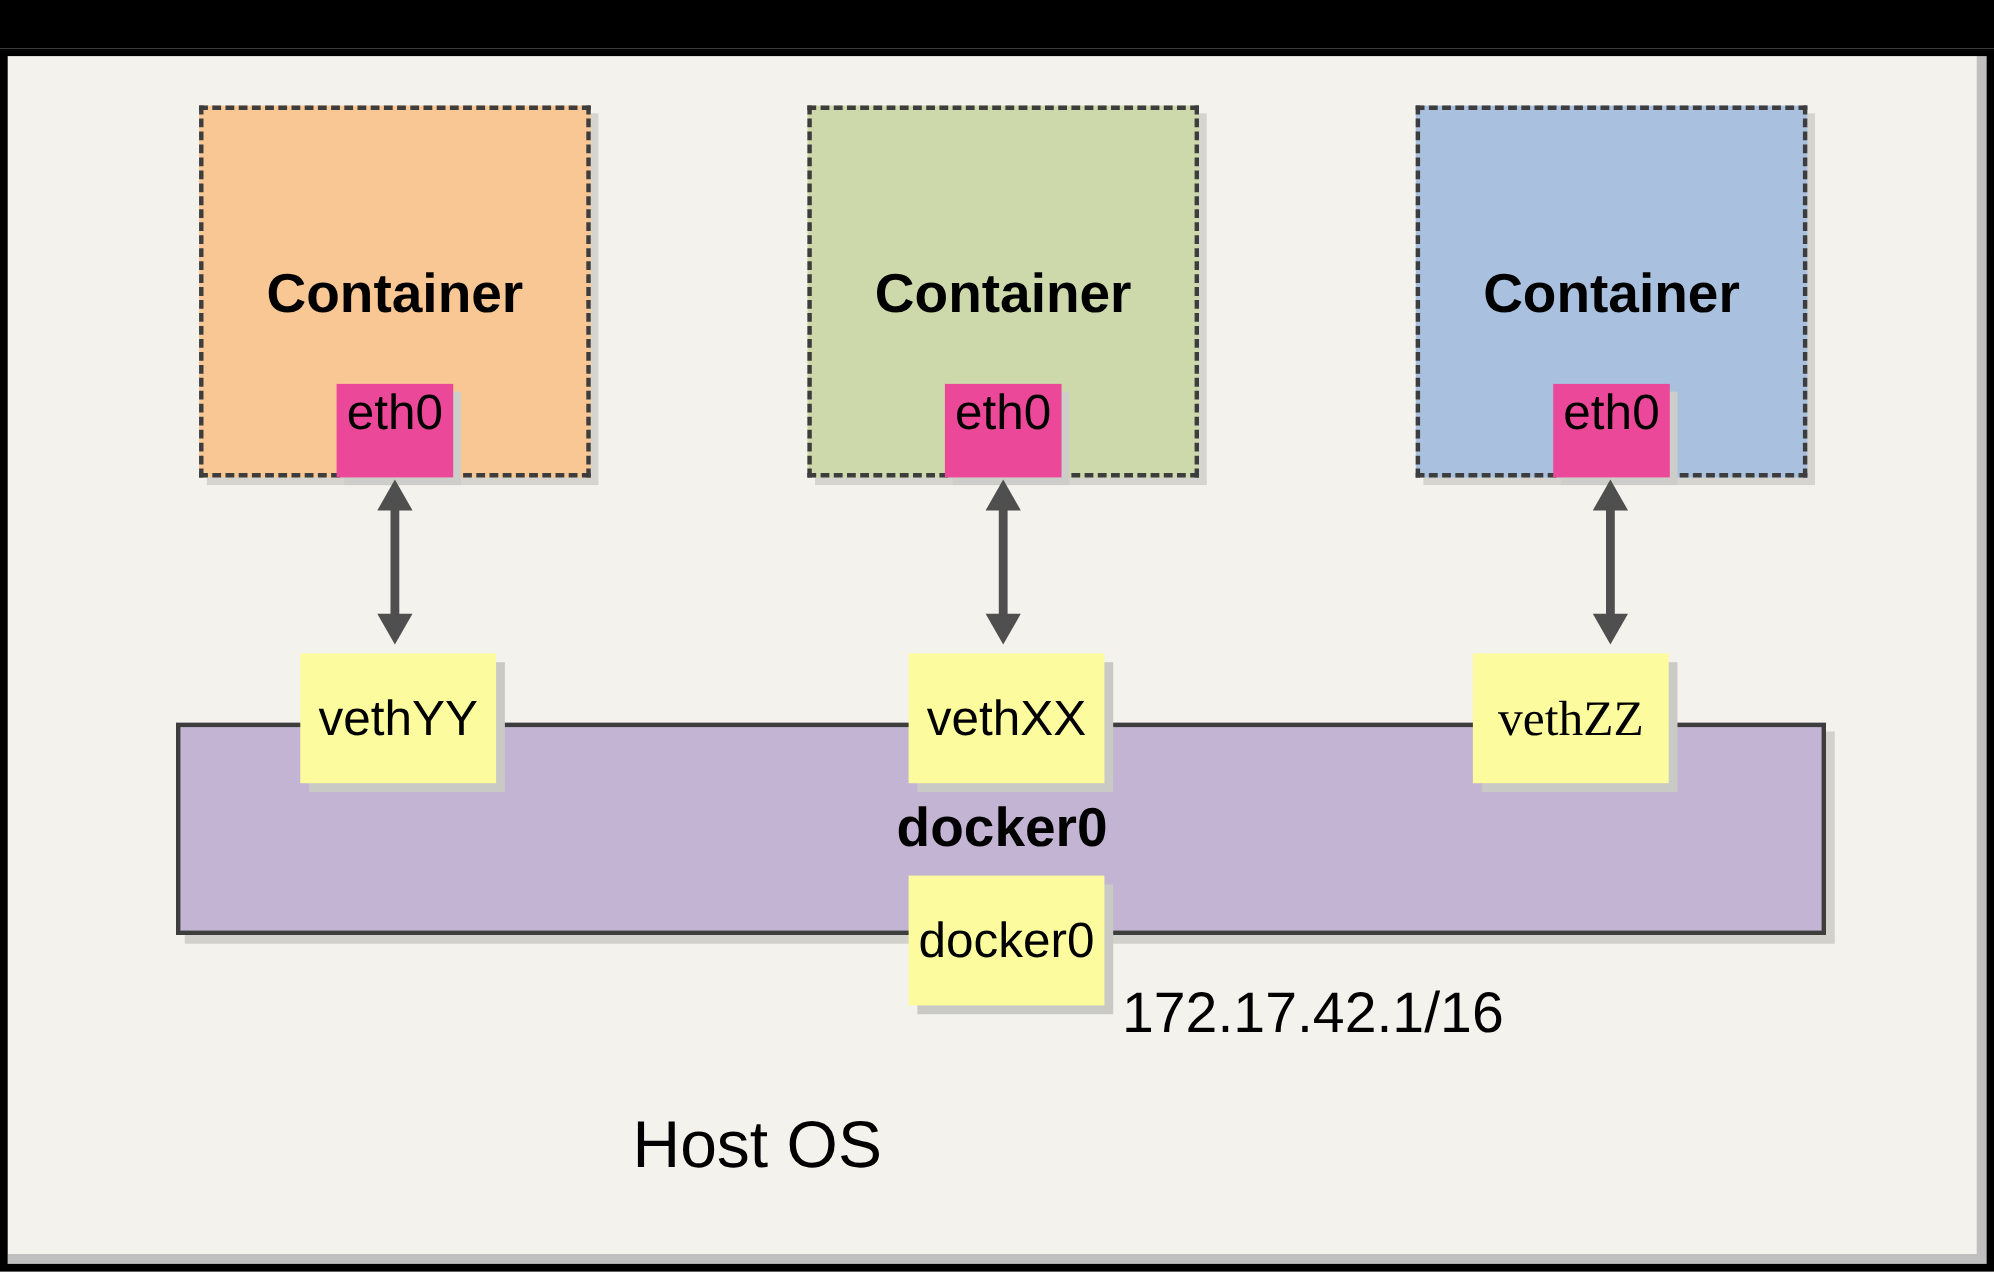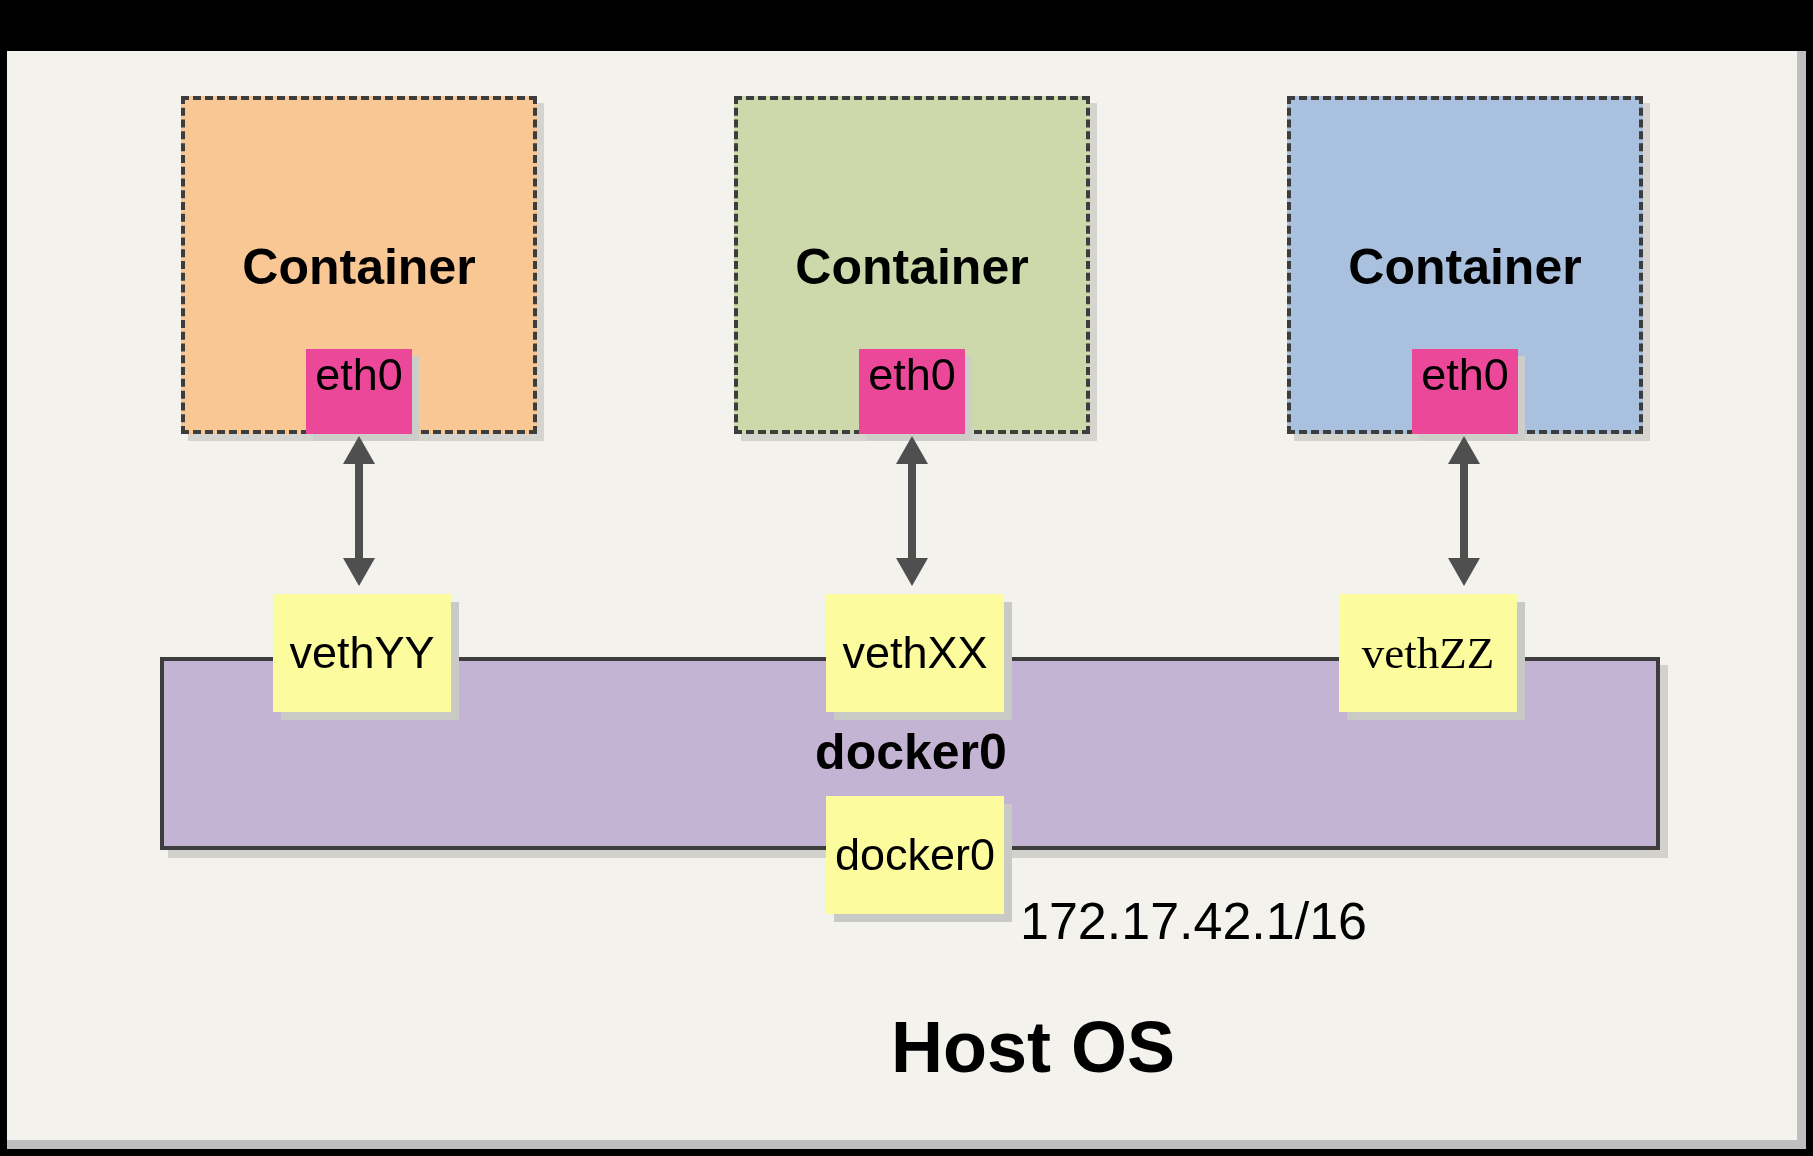--- a/index.html
+++ b/index.html
@@ -81,21 +81,21 @@
   .note.v2{left:819px;top:543px;}
   .note.v3{left:1332px;top:543px;font-family:Liberation Serif, serif;}
   .note.d0{left:819px;top:745px;}
 
   .ip-label{
     position:absolute;left:1013px;top:840px;
     font-size:52px;color:#000;z-index:2;white-space:nowrap;
   }
   .host-label{
     position:absolute;left:568px;top:955px;width:600px;
-    text-align:right;font-size:72px;font-weight:bold;color:#000;
+    text-align:left;font-size:60px;font-weight:normal;color:#000;
   }
 </style>
 </head>
 <body>
 
 <div class="frame">
   <div class="stage">
 
     <div class="cbox c1" style="background-color: rgb(248, 199, 148);">
       <div class="ctitle">Container</div>

